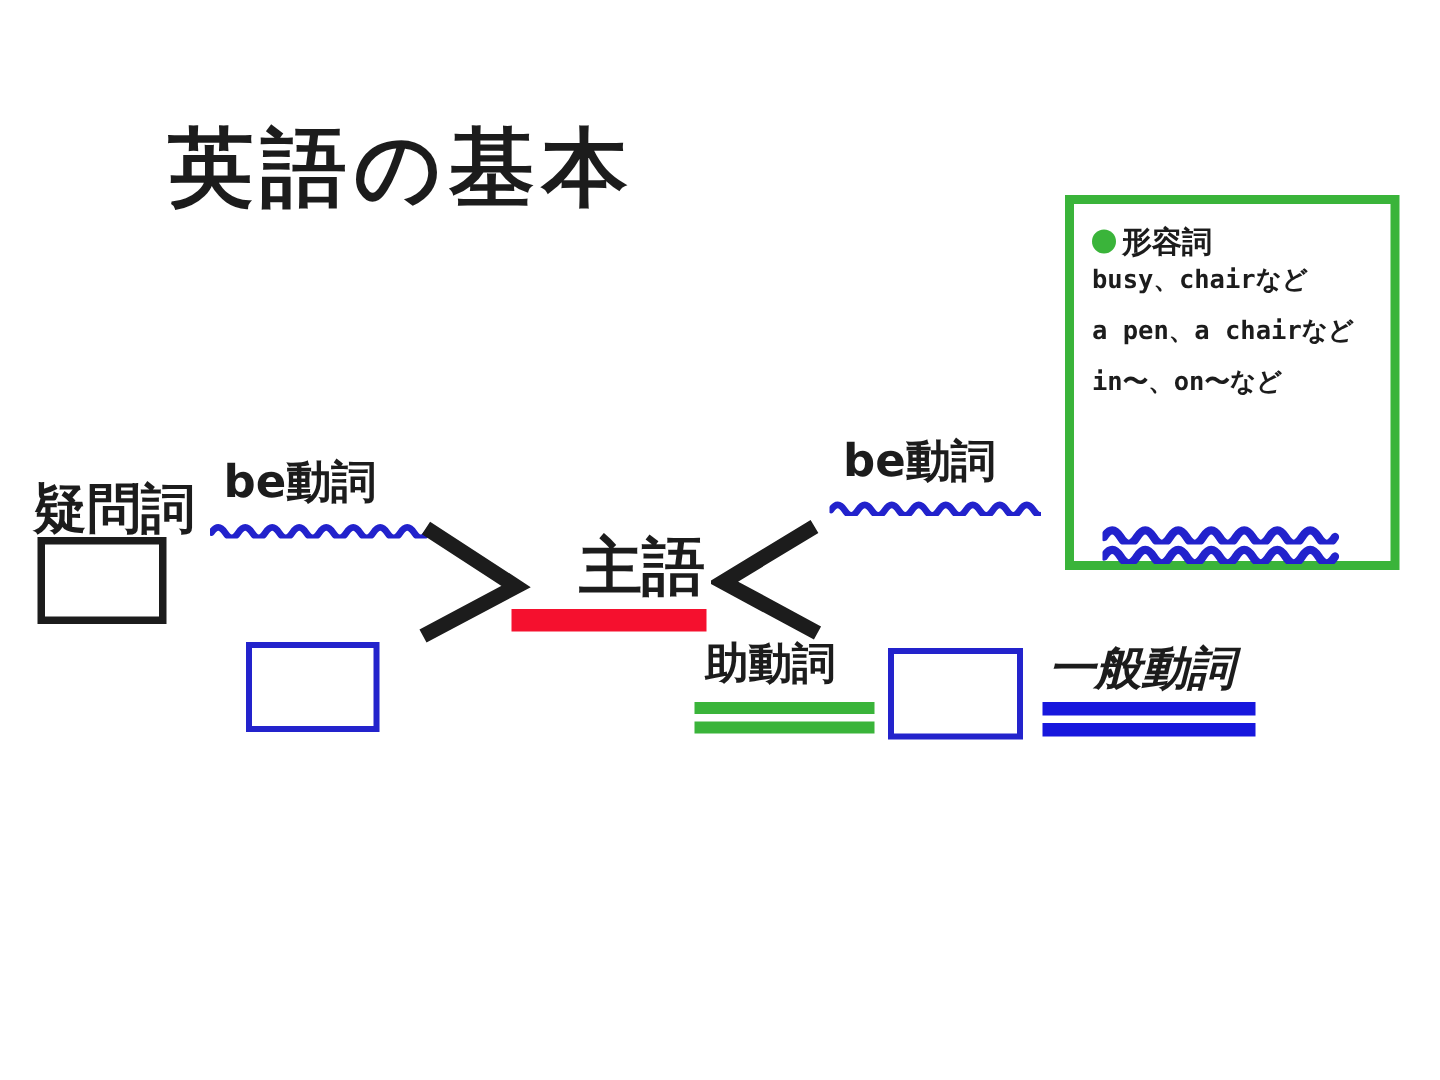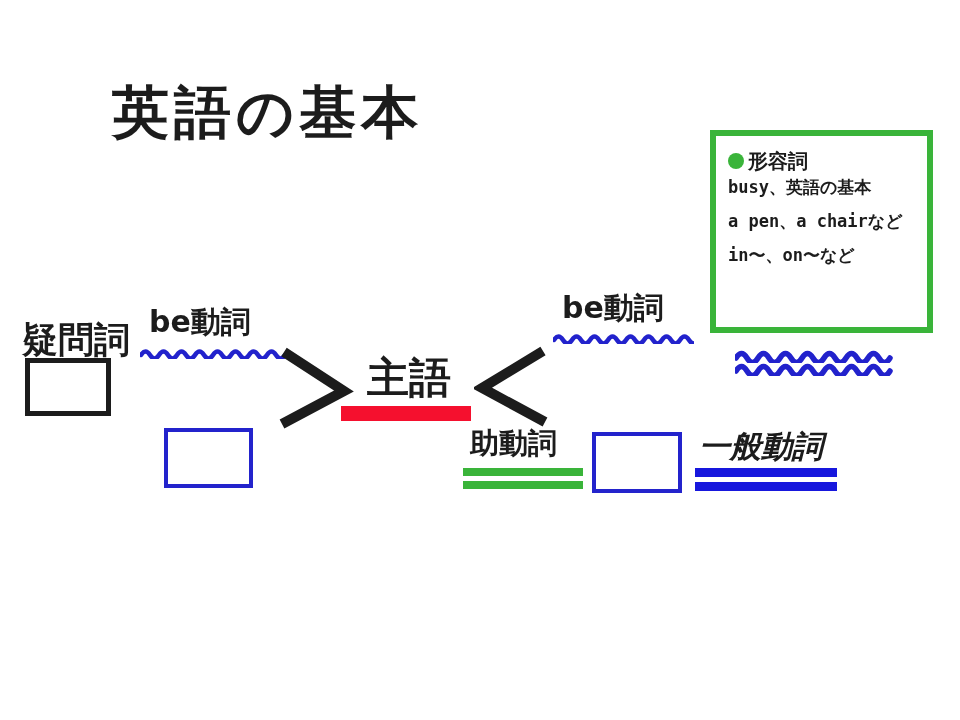--- a/index.html
+++ b/index.html
@@ -14,21 +14,21 @@
   html,body{margin:0;padding:0;background:#fff;}
   .stage{
     position:relative;width:960px;height:720px;background:var(--bg);
     overflow:hidden;font-family:"DejaVu Sans","Liberation Sans",sans-serif;color:var(--ink);
   }
   .abs{position:absolute;}
   .jp-label{font-weight:700;color:var(--ink);line-height:1;white-space:nowrap;}
   .title{left:112px;top:84px;font-size:57px;font-weight:800;letter-spacing:5px;}
   
   .legend{
-    left:710px;top:130px;width:223px;height:203px;box-sizing:border-box;
+    left:710px;top:130px;width:223px;height:250px;box-sizing:border-box;
     border:6px solid var(--green);background:#fff;padding:11px 12px 8px 12px;
   }
   .legend-group{margin-bottom:7px;}
   .legend-label-row{display:flex;align-items:center;gap:4px;height:27px;}
   .bullet{width:16px;height:16px;border-radius:50%;background:var(--green);flex:0 0 auto;}
   .legend-label{font-size:20px;font-weight:700;line-height:1;}
   .legend-example{
     font-size:17px;font-weight:600;line-height:27px;white-space:nowrap;
     font-family:"DejaVu Sans Mono","Liberation Mono",monospace;
   }
@@ -41,41 +41,41 @@
   .bar{position:absolute;}
   .red-bar{left:341px;top:406px;width:130px;height:15px;background:var(--red);}
   .green-bar{left:463px;width:120px;height:8px;background:var(--green);}
   .green-bar.b1{top:468px;} .green-bar.b2{top:481px;}
   .blue-bar{left:695px;width:142px;height:9px;background:var(--bar_blue);}
   .blue-bar.b1{top:468px;} .blue-bar.b2{top:482px;}
   
   .question-word{left:22px;top:322px;font-size:36px;}
   .be-left{left:149px;top:307px;font-size:30px;}
   .be-right{left:562px;top:293px;font-size:30px;}
-  .subject{left:367px;top:357px;font-size:42px;}
+  .subject{left:386px;top:357px;font-size:42px;}
   .auxiliary{left:470px;top:429px;font-size:29px;font-family:Liberation Serif, serif;}
   .general{left:699px;top:431px;font-size:31px;font-style:italic;}
   svg{position:absolute;overflow:hidden;display:block;}
   .wavy path{fill:none;stroke:var(--wavy_blue);stroke-linecap:round;}
   .chevron polyline{fill:none;stroke:var(--ink);stroke-linejoin:miter;stroke-linecap:butt;}
 </style>
 </head>
 <body>
 
 <div class="stage">
 
   <div class="abs jp-label title">英語の基本</div>
 
   <div class="abs legend">
     <div class="legend-group">
       <div class="legend-label-row">
         <span class="bullet"></span>
         <span class="legend-label">形容詞</span>
       </div>
-      <div class="legend-example">busy、英語の基本</div>
+      <div class="legend-example">busy、chairなど</div>
     </div>
     <div class="legend-group">
       <div class="legend-example">a pen、a chairなど</div>
     </div>
     <div class="legend-group">
       <div class="legend-example">in〜、on〜など</div>
     </div>
   </div>
 
   <svg class="wavy" style="left:735px;top:347px;" width="158" height="16" viewBox="0 0 158 16">

